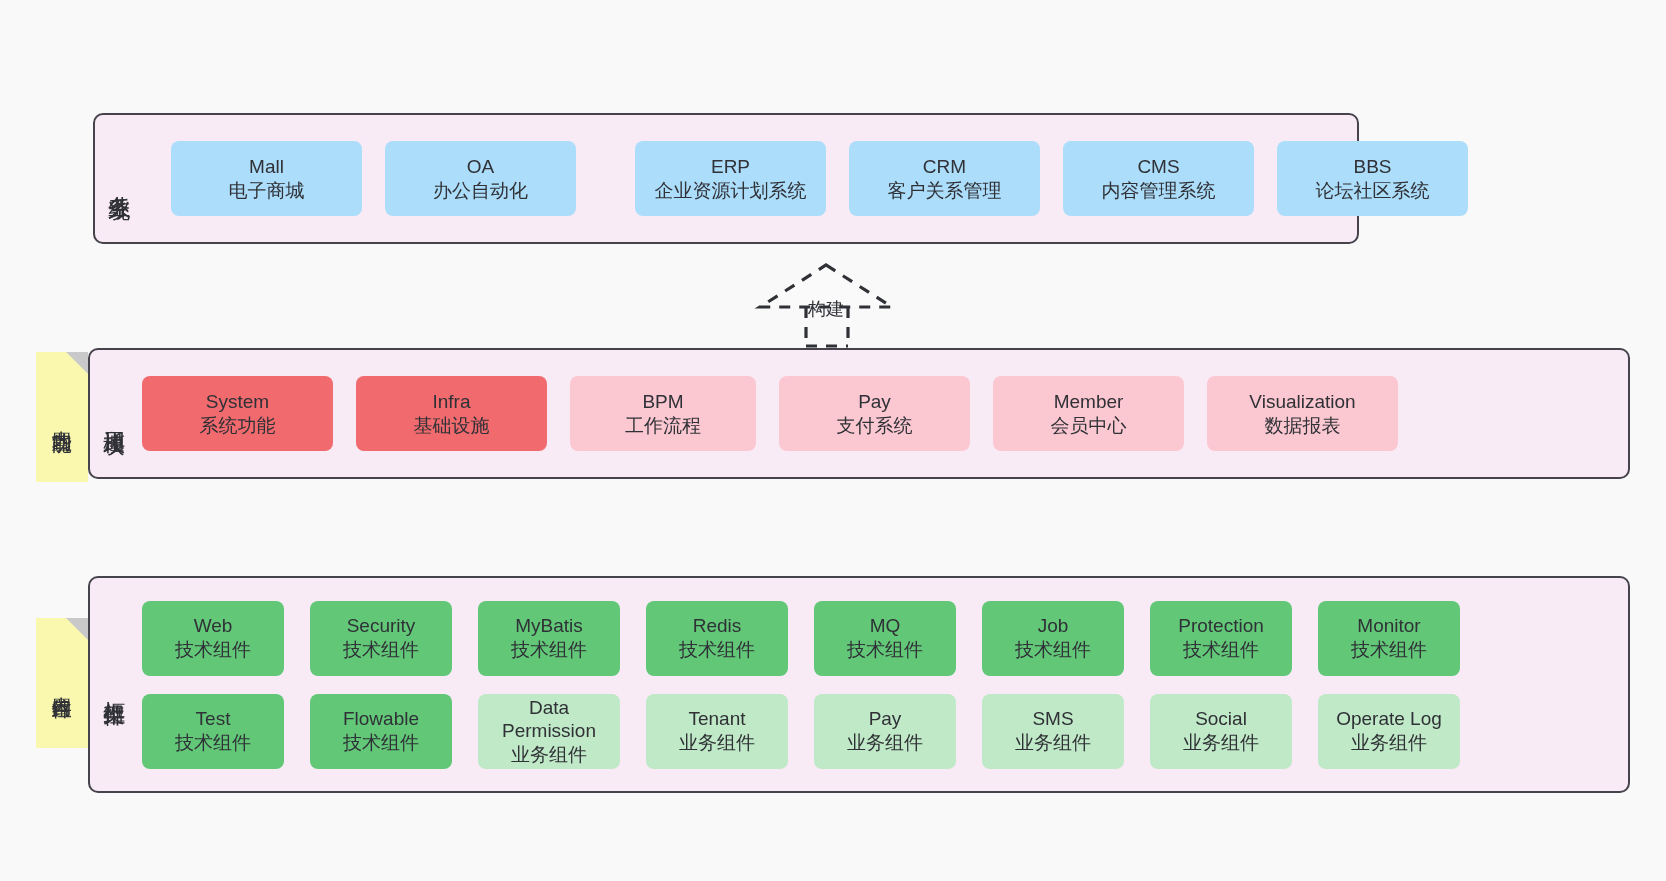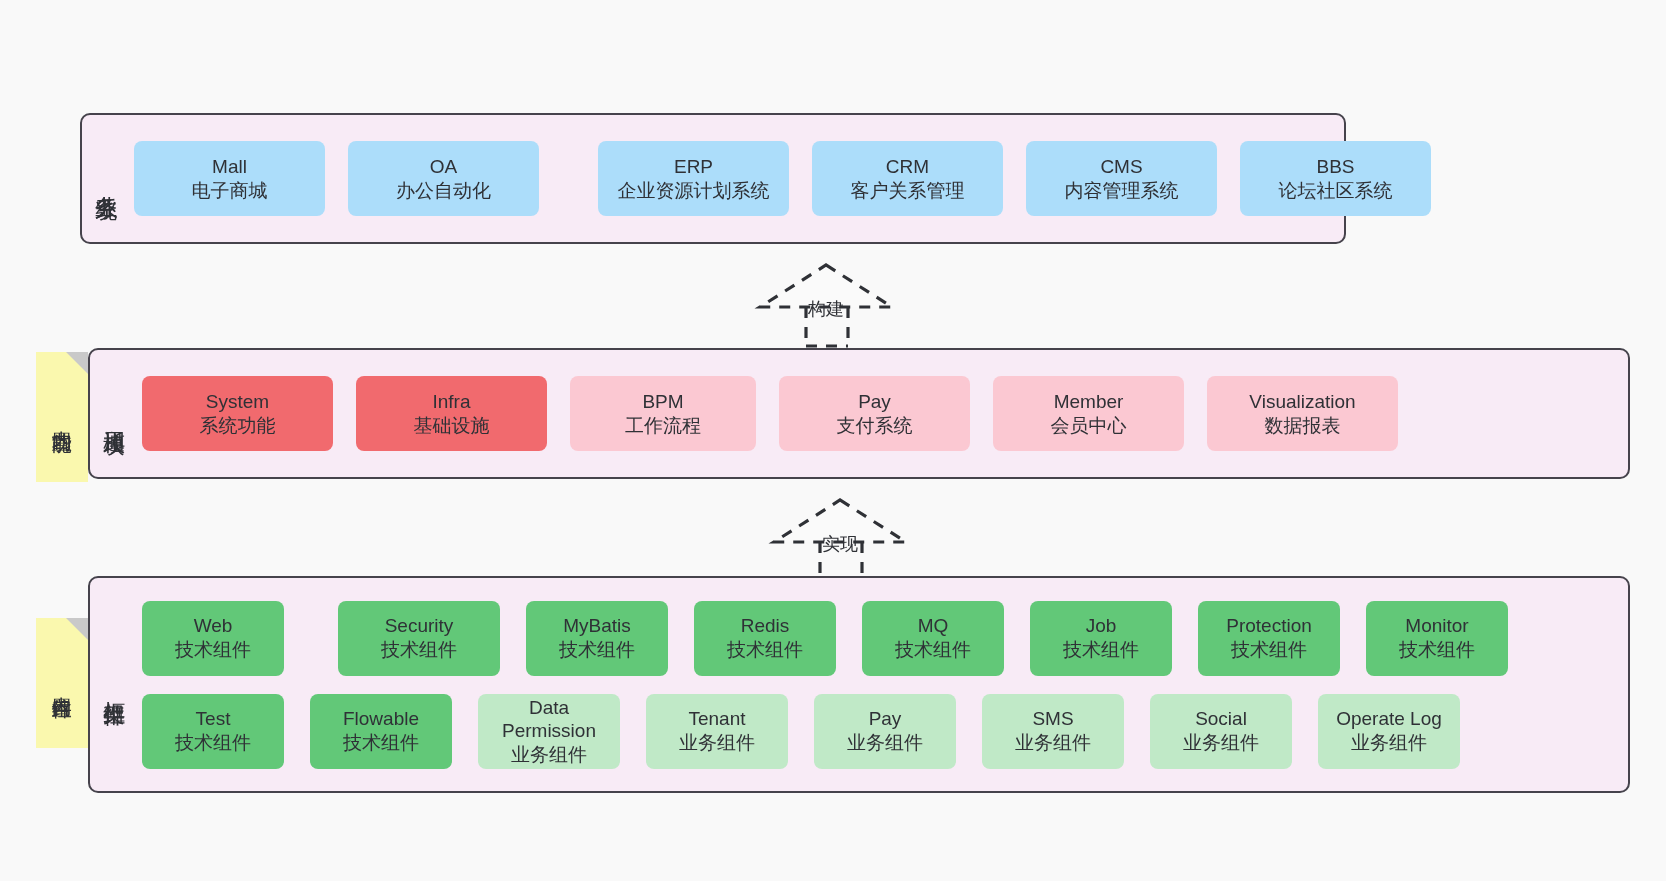--- a/index.html
+++ b/index.html
@@ -112,21 +112,21 @@
     color: #2F3136;
     background: transparent;
     white-space: nowrap;
   }
 </style>
 </head>
 <body>
 
 <div id="canvas">
 
-  <div class="layer" id="layer-business" style="left:80px; top:113px; width:1266px; height:131px;">
+  <div class="layer" id="layer-business" style="left:93px; top:113px; width:1266px; height:131px;gap:24px;">
     <div class="layer-title">业务系统</div>
     <div class="layer-body">
       <div class="row">
         <div class="node blue" style="width:191px;height:75px;">
           <span class="n-en">Mall</span>
           <span class="n-cn">电子商城</span>
         </div>
         <div class="node blue" style="width:191px;height:75px;">
           <span class="n-en">OA</span>
           <span class="n-cn">办公自动化</span>
@@ -193,45 +193,36 @@
           <span class="n-cn">会员中心</span>
         </div>
         <div class="node pink" style="width:191px;height:75px;">
           <span class="n-en">Visualization</span>
           <span class="n-cn">数据报表</span>
         </div>
       </div>
     </div>
   </div>
 
-  <div class="arrow-wrap" style="left:772px; top:497px; width:140px; height:85px;">
-    <svg width="140" height="85" viewBox="0 0 140 85">
-      <path d="M 68 3 L 134 45 L 2 45 Z" fill="#FAFAFA" stroke="#2F3136" stroke-width="3.2" stroke-dasharray="11 9" stroke-linejoin="miter"></path>
-      <path d="M 48 45 L 48 84" fill="none" stroke="#2F3136" stroke-width="3.2" stroke-dasharray="11 9"></path>
-      <path d="M 90 45 L 90 84" fill="none" stroke="#2F3136" stroke-width="3.2" stroke-dasharray="11 9"></path>
-      <path d="M 48 84 L 90 84" fill="none" stroke="#2F3136" stroke-width="3.2" stroke-dasharray="11 9"></path>
-    </svg>
-    <span class="arrow-label" style="left:50px; top:35px;">实现</span>
-  </div>
 
   <div class="note" style="left:36px; top:618px; height:130px;">
     <span>内置组件</span>
     <span class="note-fold"></span>
   </div>
 
   <div class="layer" id="layer-framework" style="left:88px; top:576px; width:1542px; height:217px;">
     <div class="layer-title">框架组件</div>
     <div class="layer-body" style="gap:18px;">
 
       <div class="row" style="gap:26px;">
         <div class="node green" style="width:142px;height:75px;">
           <span class="n-en">Web</span>
           <span class="n-cn">技术组件</span>
         </div>
-        <div class="node green" style="width:162px;height:75px;margin-left:28px;">
+        <div class="node green" style="width:142px;height:75px;">
           <span class="n-en">Security</span>
           <span class="n-cn">技术组件</span>
         </div>
         <div class="node green" style="width:142px;height:75px;">
           <span class="n-en">MyBatis</span>
           <span class="n-cn">技术组件</span>
         </div>
         <div class="node green" style="width:142px;height:75px;">
           <span class="n-en">Redis</span>
           <span class="n-cn">技术组件</span>

